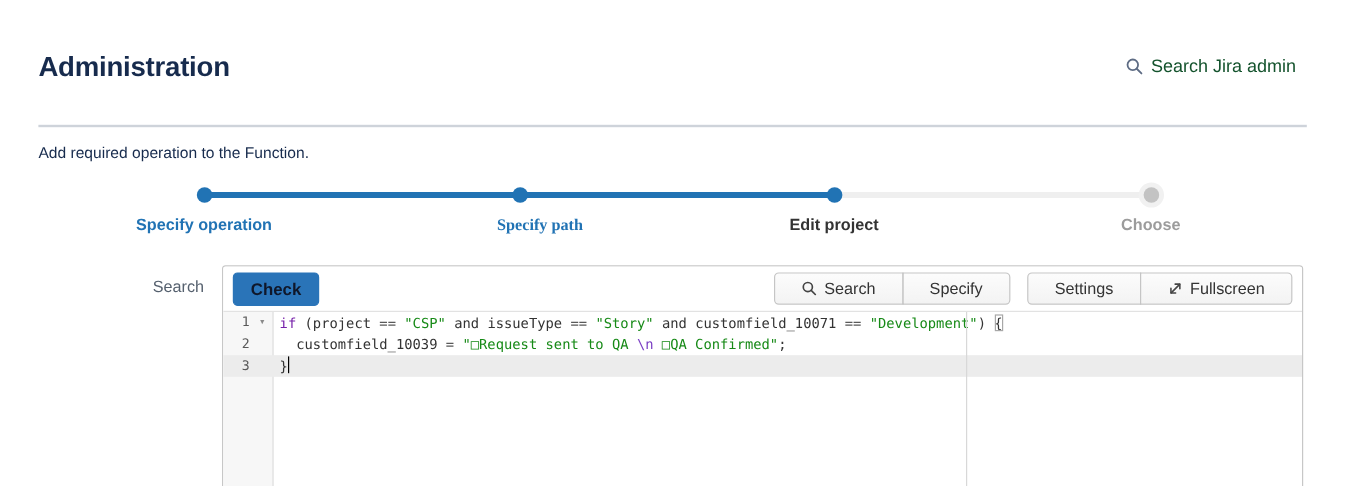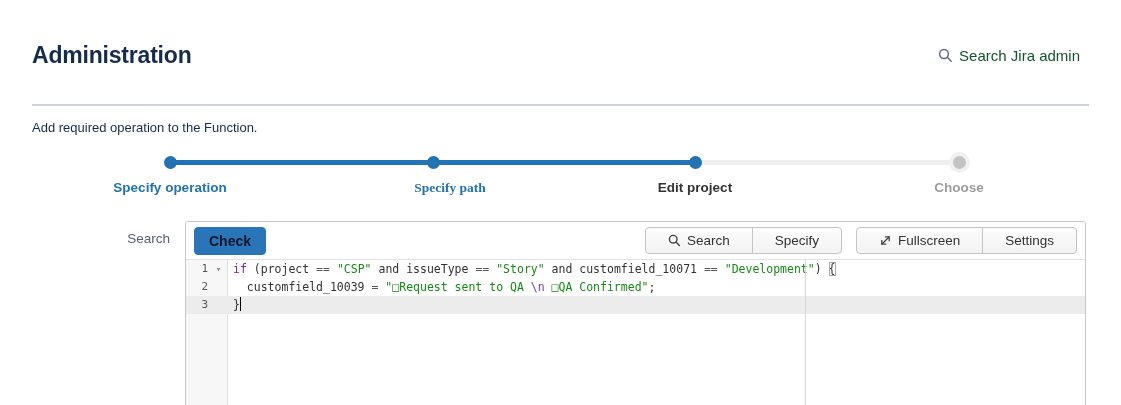--- a/index.html
+++ b/index.html
@@ -110,31 +110,31 @@
               </svg>
             </span>
             <span>Search</span>
           </button>
           <button class="tbtn">
             <span>Specify</span>
           </button>
         </div>
         <div class="btn-group">
           <button class="tbtn">
+            <span>Settings</span>
+          </button>
+          <button class="tbtn">
             <span>
               <svg width="13" height="13" viewBox="0 0 14 14" fill="none" stroke="#444" stroke-width="1.4" stroke-linecap="round" stroke-linejoin="round">
                 <line x1="3.2" y1="10.8" x2="10.8" y2="3.2"></line>
                 <polyline points="6.8,3 11,3 11,7.2"></polyline>
                 <polyline points="7.2,11 3,11 3,6.8"></polyline>
               </svg>
             </span>
             <span>Fullscreen</span>
-          </button>
-          <button class="tbtn">
-            <span>Settings</span>
           </button>
         </div>
       </div>
     </div>
 
     <div class="editor">
       <div class="gutter-bg"></div>
       <div class="ruler"></div>
       <div class="code-lines">
           <div class="crow">

